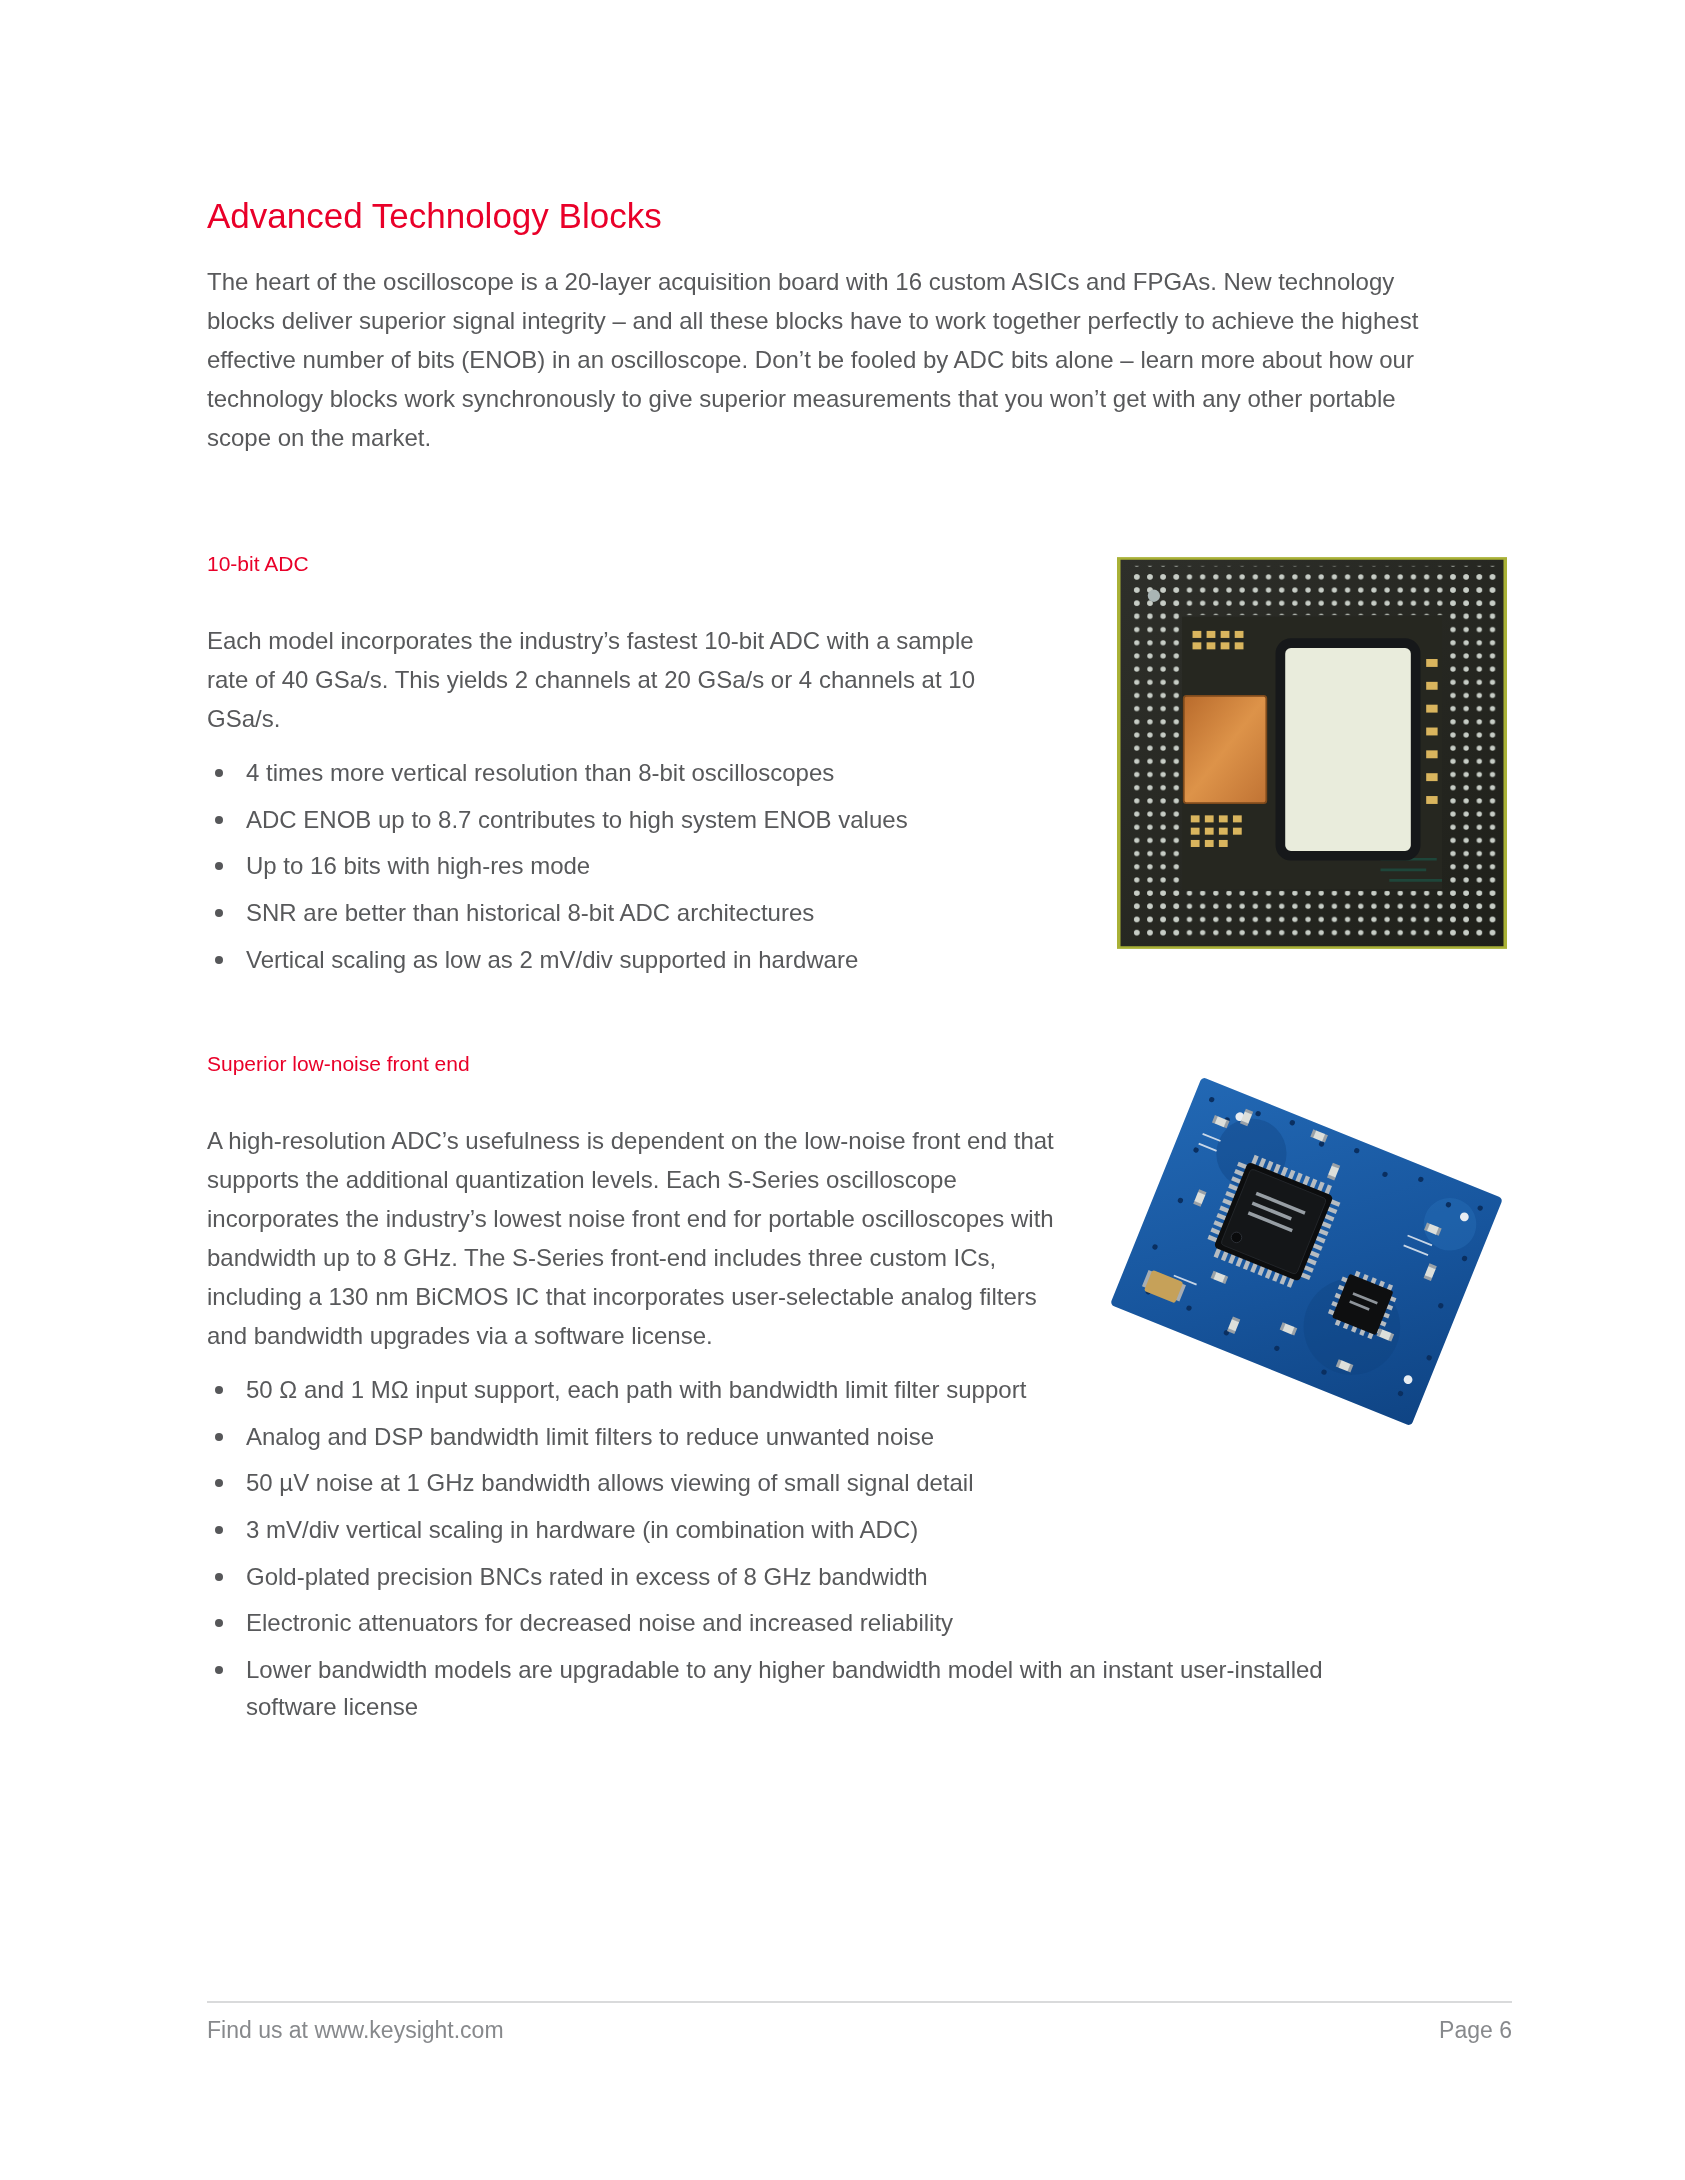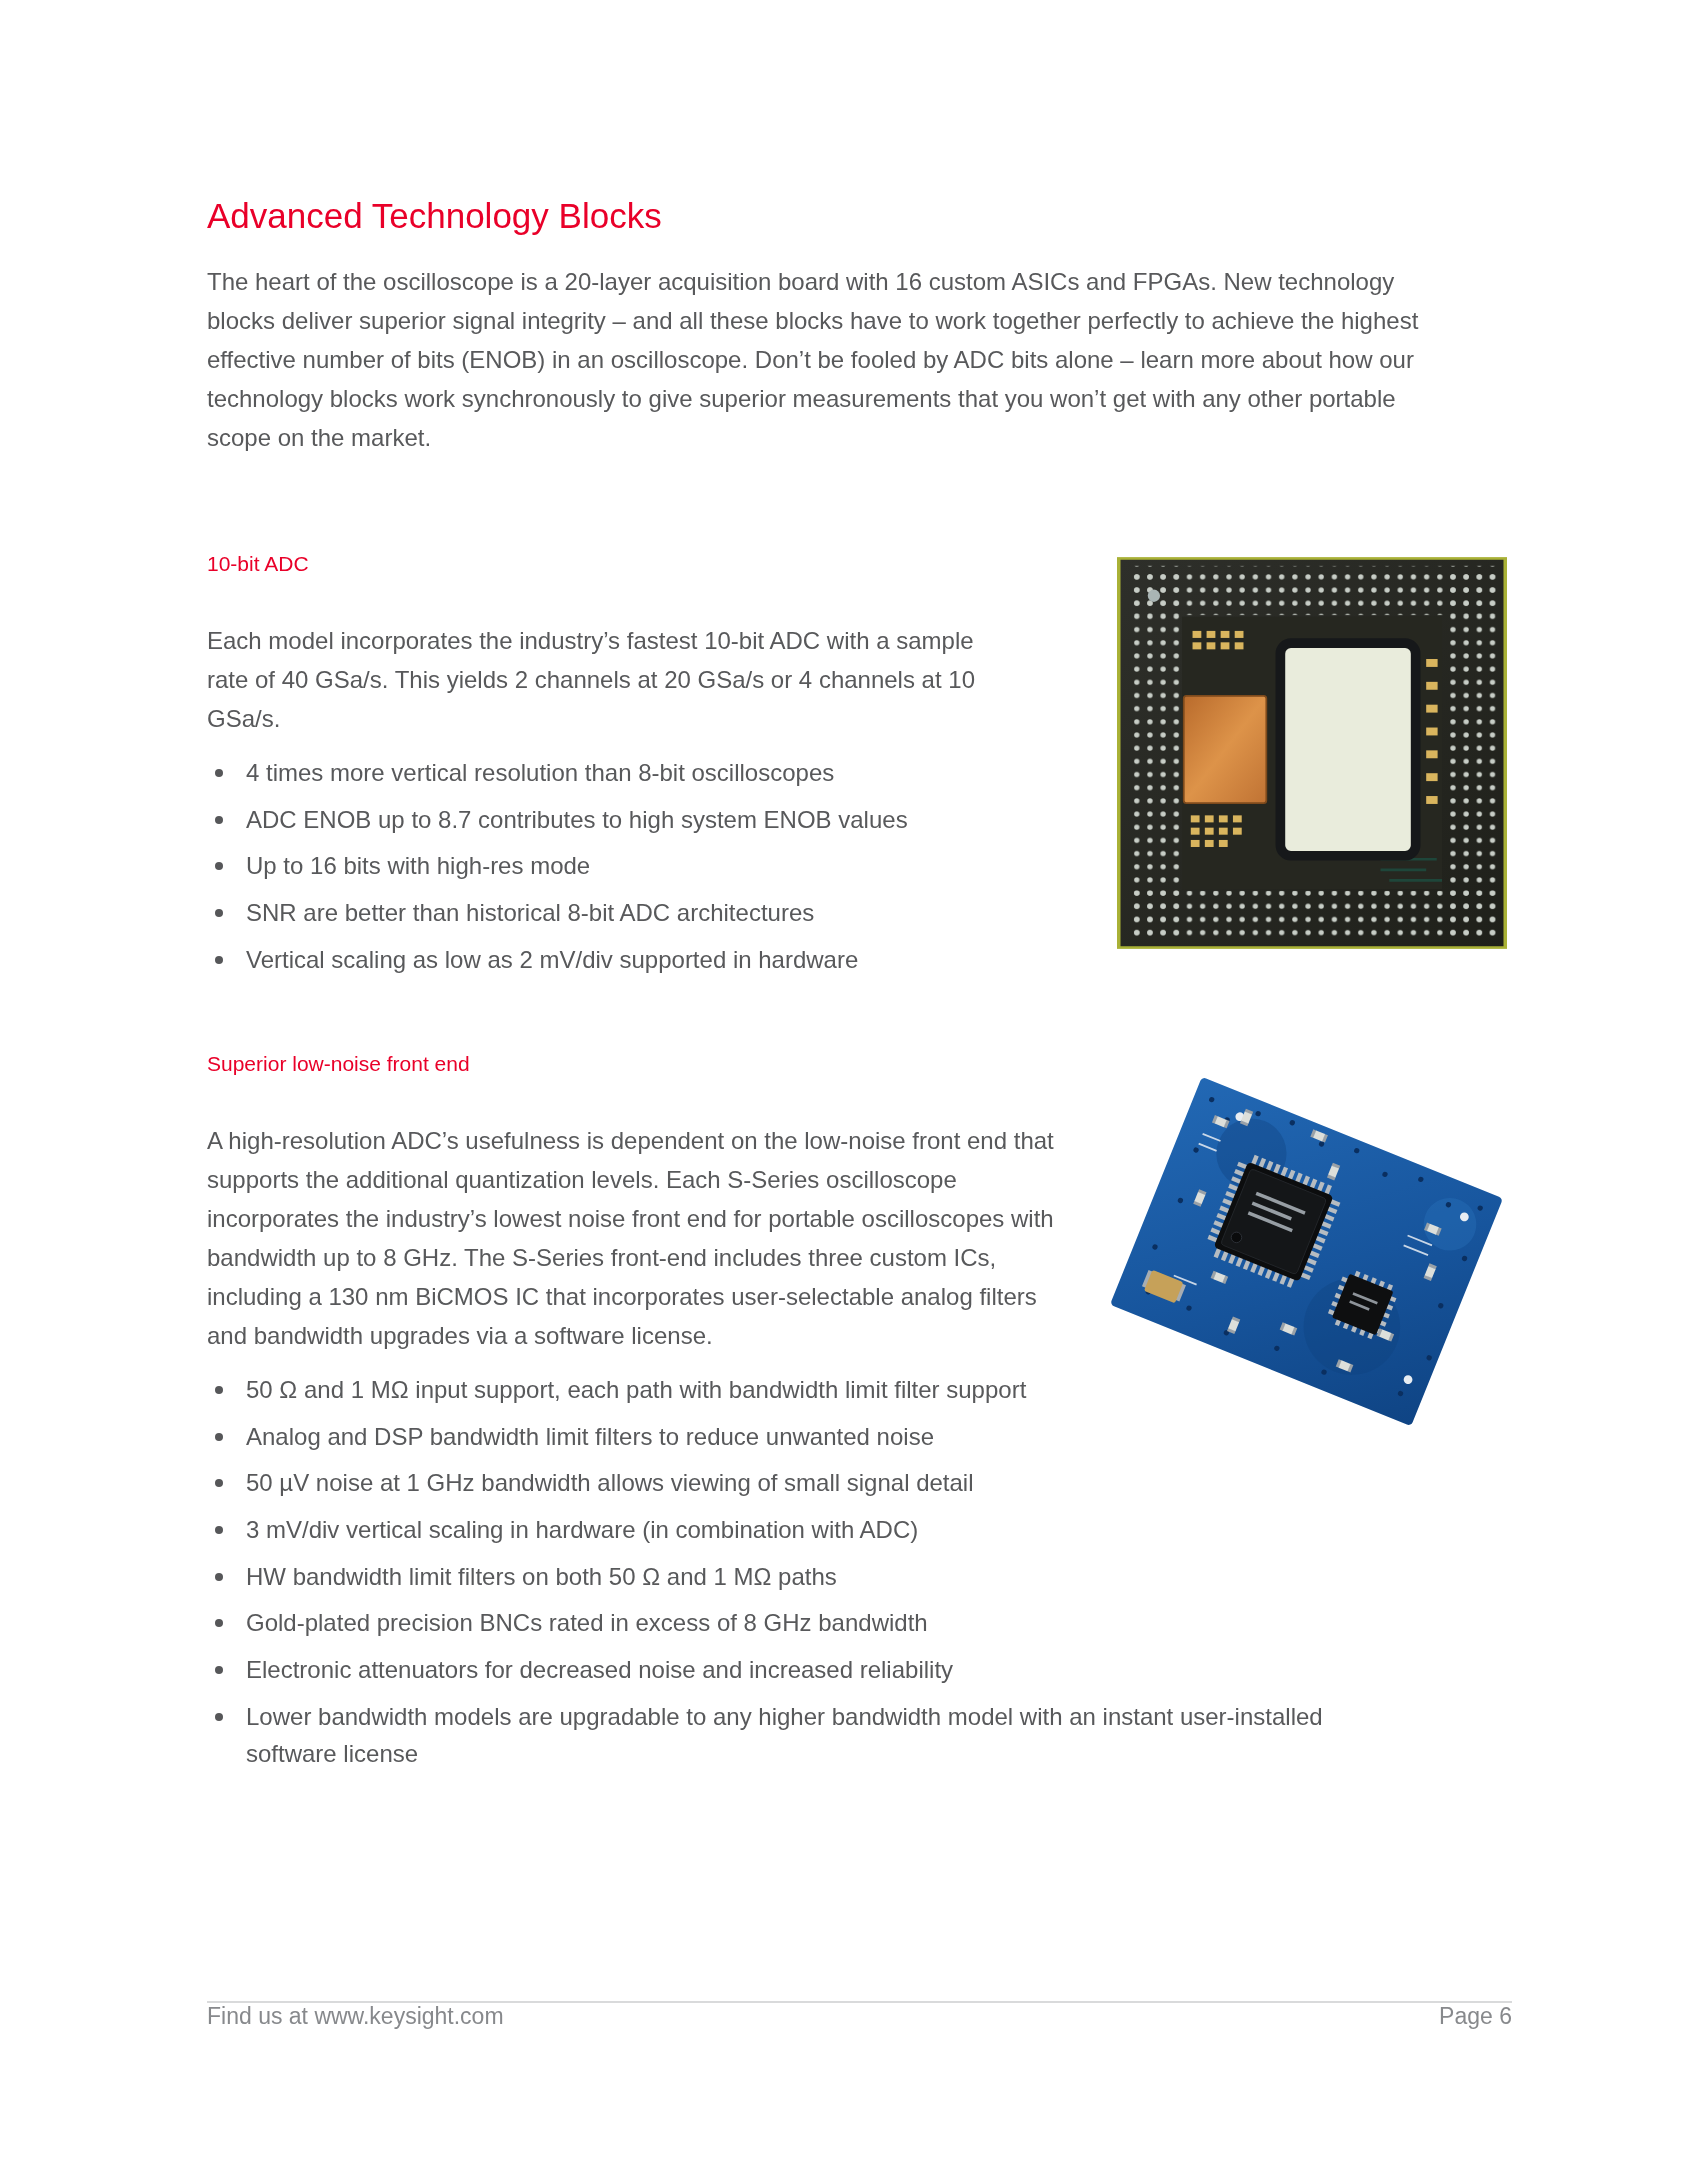--- a/index.html
+++ b/index.html
@@ -54,21 +54,21 @@
   figure.photo{position:absolute;}
   .chip-photo{left:1117px;top:557px;width:390px;height:392px;}
   .pcb-photo{left:1087px;top:1076px;width:439px;height:351px;}
 
   .footer{
     position:absolute;left:207px;top:2001px;width:1305px;
   }
   .footer .rule{height:1.8px;background:#d9dadb;}
   .footer .row{
     display:flex;justify-content:space-between;align-items:baseline;
-    font-size:23px;color:var(--muted);
+    margin-top:14px;font-size:23px;color:var(--muted);
   }
 </style>
 </head>
 <body>
 
 <div class="page">
 
   <h1 class="title">Advanced Technology Blocks</h1>
 
   <p class="intro">The heart of the oscilloscope is a 20-layer acquisition board with 16 custom ASICs and FPGAs. New technology blocks deliver superior signal integrity – and all these blocks have to work together perfectly to achieve the highest effective number of bits (ENOB) in an oscilloscope. Don’t be fooled by ADC bits alone – learn more about how our technology blocks work synchronously to give superior measurements that you won’t get with any other portable scope on the market.</p>
@@ -144,21 +144,20 @@
   </figure>
 
   <section class="sec sec2">
     <h2>Superior low-noise front end</h2>
     <p class="body">A high-resolution ADC’s usefulness is dependent on the low-noise front end that supports the additional quantization levels. Each S-Series oscilloscope incorporates the industry’s lowest noise front end for portable oscilloscopes with bandwidth up to 8 GHz. The S-Series front-end includes three custom ICs, including a 130 nm BiCMOS IC that incorporates user-selectable analog filters and bandwidth upgrades via a software license.</p>
     <ul class="bullets">
       <li class="w-narrow">50 Ω and 1 MΩ input support, each path with bandwidth limit filter support</li>
       <li>Analog and DSP bandwidth limit filters to reduce unwanted noise</li>
       <li>50 µV noise at 1 GHz bandwidth allows viewing of small signal detail</li>
       <li>3 mV/div vertical scaling in hardware (in combination with ADC)</li>
-      <li>HW bandwidth limit filters on both 50 Ω and 1 MΩ paths</li>
       <li>Gold-plated precision BNCs rated in excess of 8 GHz bandwidth</li>
       <li>Electronic attenuators for decreased noise and increased reliability</li>
       <li class="w-wide">Lower bandwidth models are upgradable to any higher bandwidth model with an instant user-installed software license</li>
     </ul>
   </section>
 
   <figure class="photo pcb-photo">
     <svg viewBox="0 0 500 400" width="439" height="351" aria-hidden="true">
       <defs>
         <linearGradient id="pcbG" x1="0" y1="0" x2="1" y2="1">

